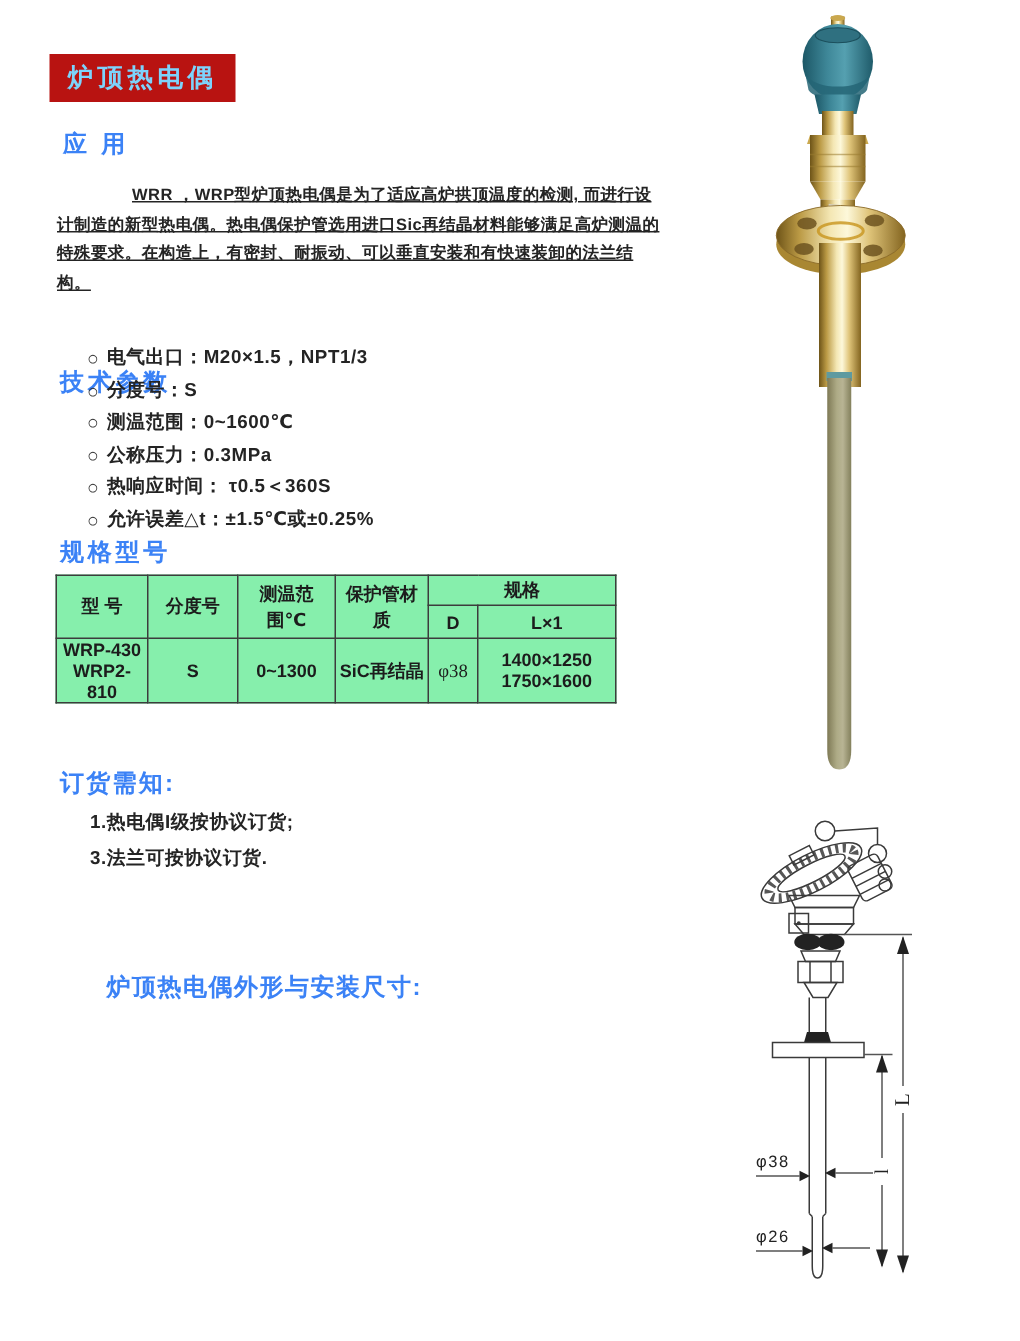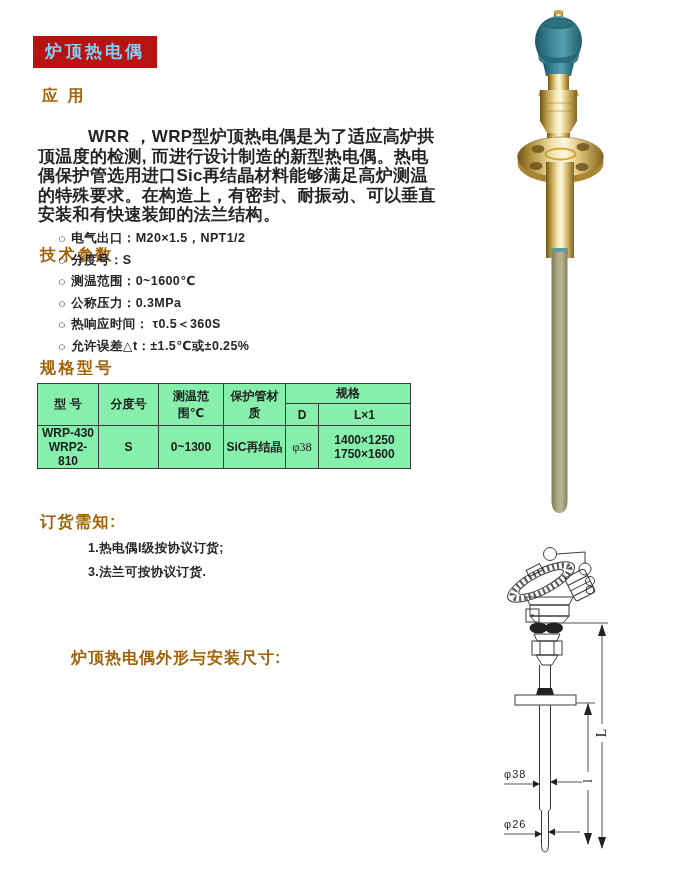--- a/index.html
+++ b/index.html
@@ -12,32 +12,32 @@
   }
   .abs { position: absolute; }
 
   .banner {
     left: 33px; top: 36px;
     background: #b81311; color: #7dd3fc;
     font-size: 17px; font-weight: bold; letter-spacing: 3px;
     padding: 4px 12px 5px 12px;
   }
   .h-red {
-    color: #a16207; font-weight: bold; font-size: 16px; letter-spacing: 2.5px;
+    color: #3b82f6; font-weight: bold; font-size: 16px; letter-spacing: 2.5px;
   }
   .apply-head   { left: 42px; top: 86px; }
   .tech-head    { left: 40px; top: 205px; margin-top: 40px; }
   .spec-head    { left: 40px; top: 358px; }
   .order-head   { left: 40px; top: 512px; letter-spacing: 1.5px; text-align: right; }
   .outline-head { left: 38px; top: 648px; letter-spacing: 1px; margin-left: 33px; }
 
   .apply-body {
     left: 38px; top: 110px; width: 404px;
-    font-size: 17px; line-height: 19.5px; font-weight: bold;
-    letter-spacing: 0.3px; text-indent: 50px; color: #242424;
+    font-size: 11px; line-height: 19.5px; font-weight: bold;
+    letter-spacing: 0.3px; text-indent: 50px; color: #242424; text-decoration: underline;
   }
 
   .params { left: 58px; top: 228px; }
   .param  {
     font-size: 12.5px; font-weight: bold; height: 21.5px;
     display: flex; align-items: center; letter-spacing: 0.4px; color: #242424;
   }
   .param .dot { font-size: 13px; font-weight: normal; margin-right: 5px; color: #333; }
 
   table.spec {
@@ -48,38 +48,38 @@
     border: 1px solid #3c3c3c; font-size: 12px; font-weight: bold;
     text-align: center; vertical-align: middle; color: #1c1c1c; padding: 0 1px;
   }
   .spec tr.r1 td { height: 20px; }
   .spec tr.r2 td { height: 22px; }
   .spec tr.r3 td { height: 38px; }
   .spec .two-line div { line-height: 14px; }
   .spec .d-val { font-weight: normal; font-family: "Liberation Serif", serif; font-size: 12.5px; }
 
   .order-items { left: 60px; top: 540px; }
-  .order-item  { font-size: 12.5px; font-weight: bold; height: 23.5px; letter-spacing: 0.4px; color: #242424; margin-left: 28px; }
+  .order-item  { font-size: 12.5px; font-weight: bold; height: 23.5px; letter-spacing: 0.4px; color: #242424; }
 
   .photo-svg { left: 480px; top: 10px; }
   .draw-svg  { left: 480px; top: 545px; }
 </style>
 </head>
 <body>
 
 <div class="abs banner">炉顶热电偶</div>
 
 <div class="abs h-red apply-head">应 用</div>
 <p class="abs apply-body">WRR ，WRP型炉顶热电偶是为了适应高炉拱顶温度的检测, 而进行设计制造的新型热电偶。热电偶保护管选用进口Sic再结晶材料能够满足高炉测温的特殊要求。在构造上，有密封、耐振动、可以垂直安装和有快速装卸的法兰结构。</p>
 
 <div class="abs h-red tech-head">技术参数</div>
 <div class="abs params">
   <div class="param">
     <span class="dot">○</span>
-    <span>电气出口：M20×1.5，NPT1/2</span>
+    <span>电气出口：M20×1.5，NPT1/3</span>
   </div>
   <div class="param">
     <span class="dot">○</span>
     <span>分度号：S</span>
   </div>
   <div class="param">
     <span class="dot">○</span>
     <span>测温范围：0~1600℃</span>
   </div>
   <div class="param">

